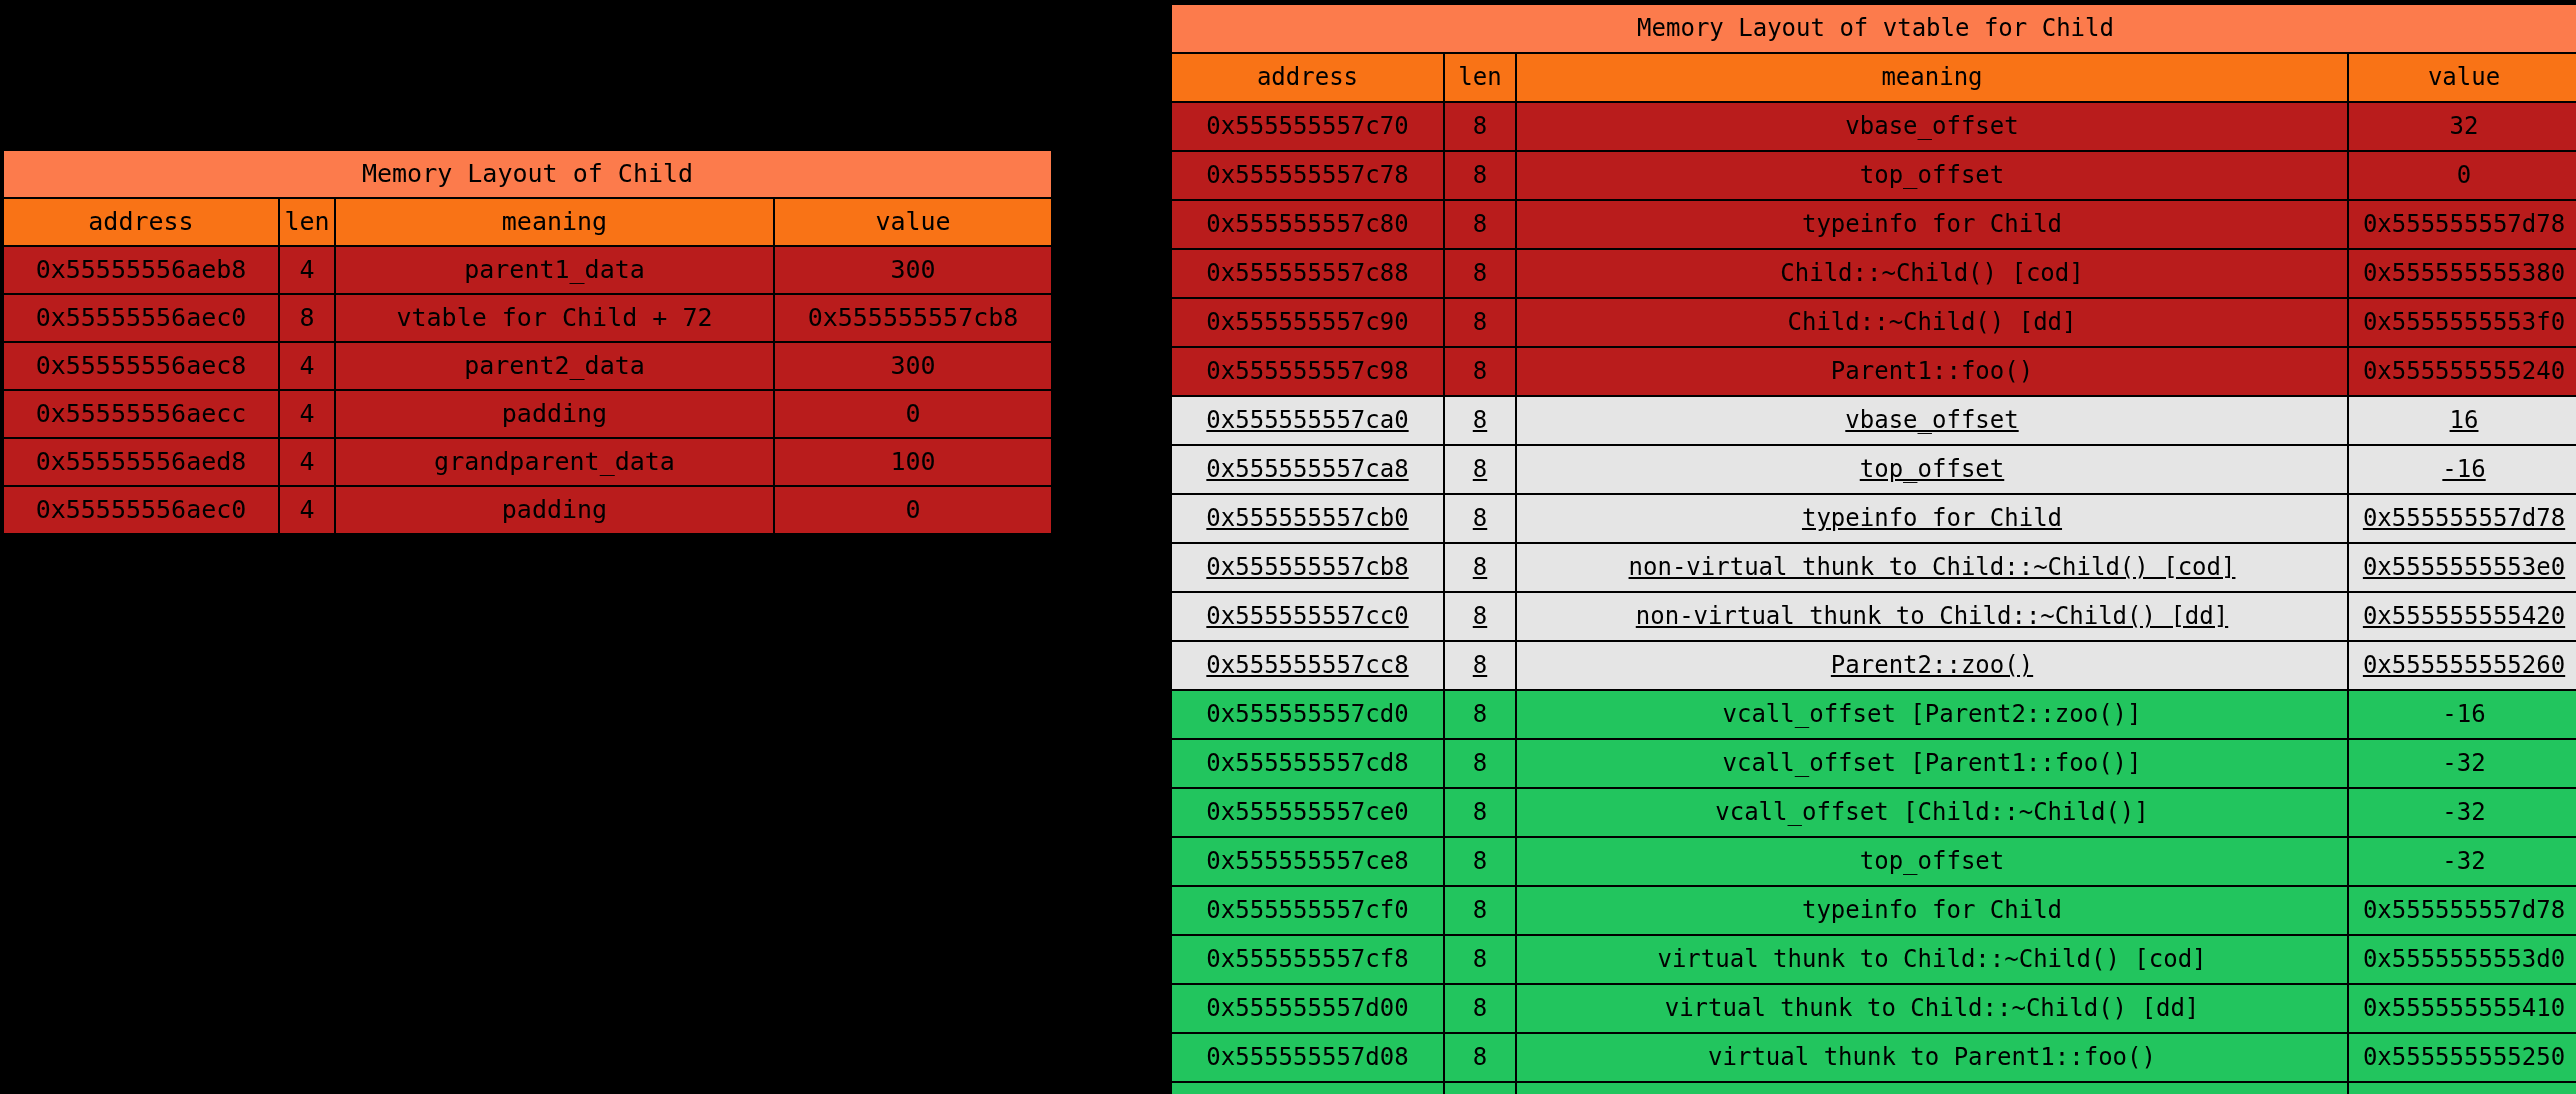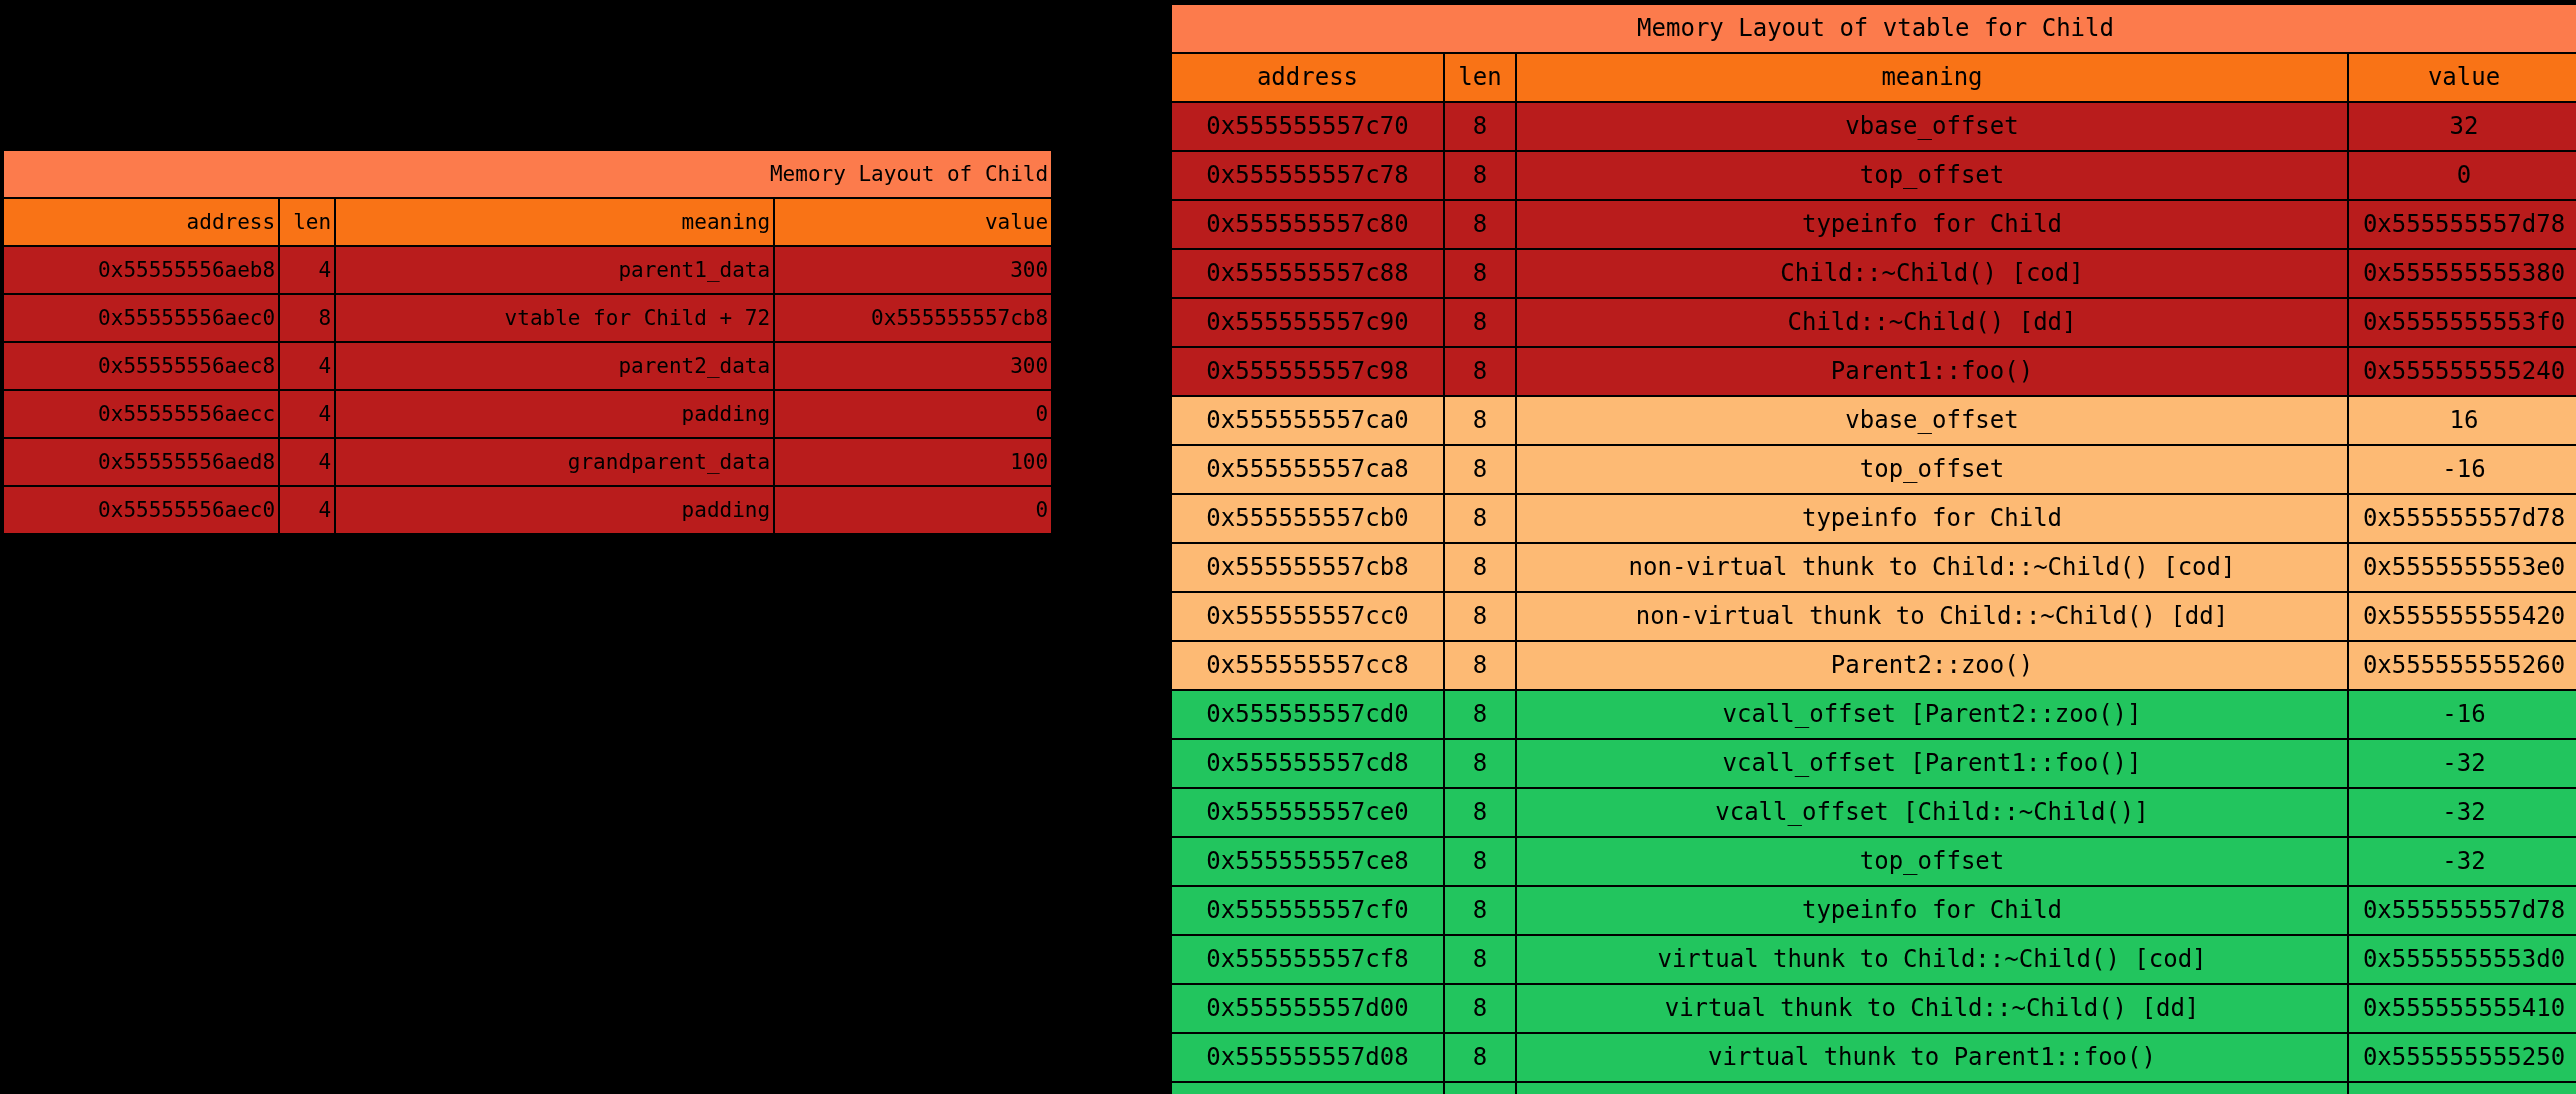--- a/index.html
+++ b/index.html
@@ -41,30 +41,30 @@
   }
 
   .title-cell {
     background: #FC7B4C;
   }
   .colhead-cell {
     background: #f97316;
   }
 
   .grp-light { background: #b91c1c; }
-  .grp-mid   { background: #fdba74; }
+  .grp-mid   { background: #e5e5e5; text-decoration: underline; }
   .grp-dark  { background: #22c55e; }
 
   
   #left-table-wrap {
     left: 0px;
     top: 147px;
     width: 1049px;
   }
-  #left-table-wrap table.mem td { font-size: 21px; height: 46px; line-height: 46px; padding: 0 2.9px; text-align: right; }
+  #left-table-wrap table.mem td { font-size: 25px; height: 46px; line-height: 46px; padding: 0 2.9px; }
   #left-table-wrap .title-cell { font-size: 25px; height: 55px; line-height: 55px; }
   #left-table-wrap .colhead-cell { font-size: 25px; height: 50px; line-height: 50px; }
   #left-table-wrap col.c-addr  { width: 276px; }
   #left-table-wrap col.c-len   { width: 56px;  }
   #left-table-wrap col.c-mean  { width: 439px; }
   #left-table-wrap col.c-val   { width: 278px; }
 
   
   #right-table-wrap {
     left: 1168px;

